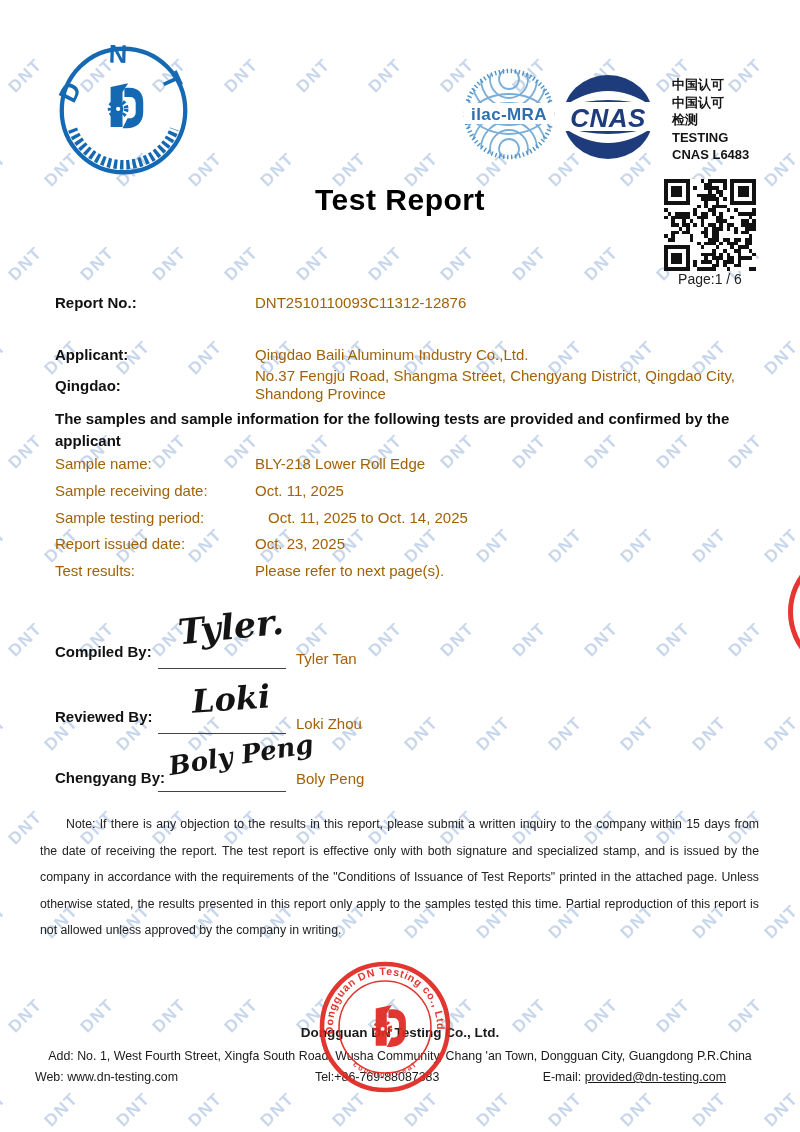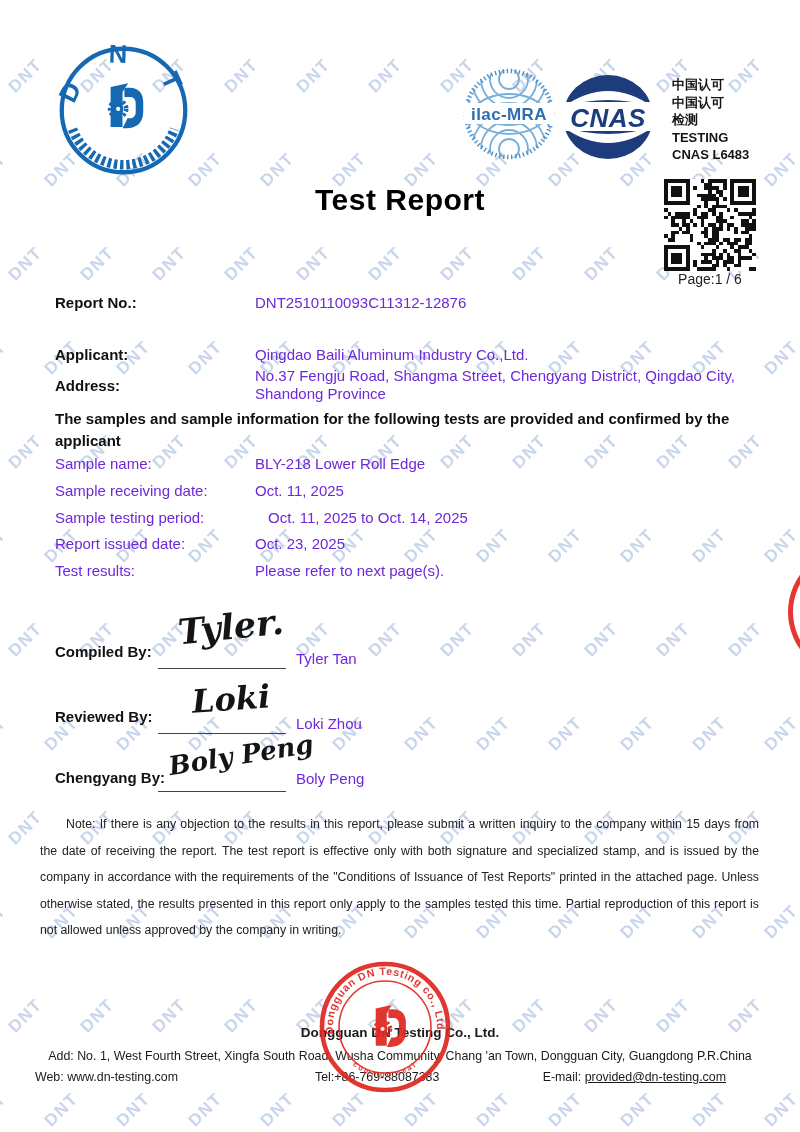--- a/index.html
+++ b/index.html
@@ -11,21 +11,21 @@
   .abs{position:absolute;}
   
   #watermarks{position:absolute;inset:0;z-index:0;pointer-events:none;}
   .wm{
     position:absolute;font-size:17px;font-weight:600;letter-spacing:1.5px;
     color:rgba(116,152,205,0.40);transform:rotate(-45deg);
     font-family:"Liberation Sans",sans-serif;
   }
   .z1{z-index:1;}
   .label{position:absolute;font-weight:bold;font-size:15px;color:#111;z-index:1;}
-  .value{position:absolute;font-size:15px;color:#6d28d9;z-index:1;}
+  .value{position:absolute;font-size:15px;color:#a16207;z-index:1;}
   .title{
     position:absolute;left:0;width:800px;text-align:center;top:183px;
     font-size:30px;font-weight:bold;color:#000;z-index:1;letter-spacing:0.5px;
   }
   .statement{
     position:absolute;left:55px;top:408px;width:715px;font-size:15px;
     font-weight:bold;line-height:21.5px;color:#111;z-index:1;
   }
   .sigline{position:absolute;border-bottom:1.5px solid #444;width:128px;z-index:1;}
   .sig{
@@ -489,21 +489,21 @@
     </svg>
 </div>
 <div class="page-label">Page:1 / 6</div>
 
 <div class="label" style="left:55px;top:294px">Report No.:</div>
 <div class="value" style="left:255px;top:294px">DNT2510110093C11312-12876</div>
 
 <div class="label" style="left:55px;top:346px">Applicant:</div>
 <div class="value" style="left:255px;top:346px">Qingdao Baili Aluminum Industry Co.,Ltd.</div>
 
-<div class="label" style="left:55px;top:377px">Address:</div>
+<div class="label" style="left:55px;top:377px">Qingdao:</div>
 <div class="value" style="left:255px;top:367px">No.37 Fengju Road, Shangma Street, Chengyang District, Qingdao City,</div>
 <div class="value" style="left:255px;top:385px">Shandong Province</div>
 
 <div class="statement">The samples and sample information for the following tests are provided and confirmed by the applicant</div>
 
 <div class="value" style="left:55px;top:455px">Sample name:</div>
 <div class="value" style="left:255px;top:455px">BLY-218 Lower Roll Edge</div>
 <div class="value" style="left:55px;top:482px">Sample receiving date:</div>
 <div class="value" style="left:255px;top:482px">Oct. 11, 2025</div>
 <div class="value" style="left:55px;top:509px">Sample testing period:</div>

